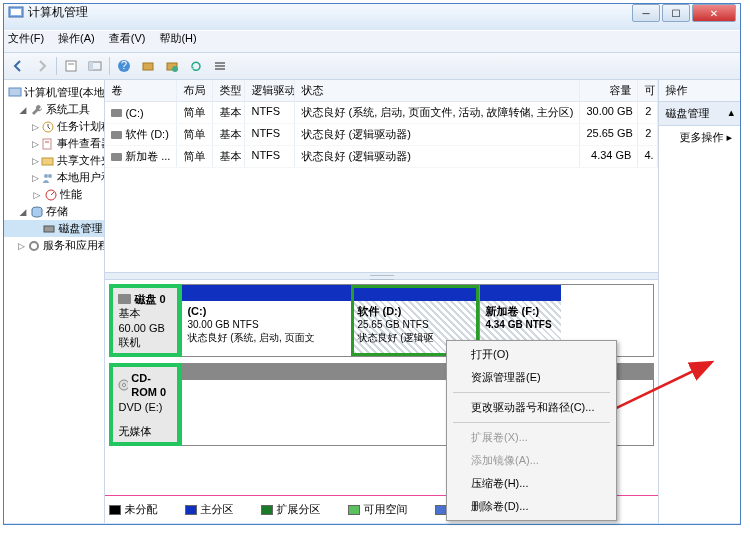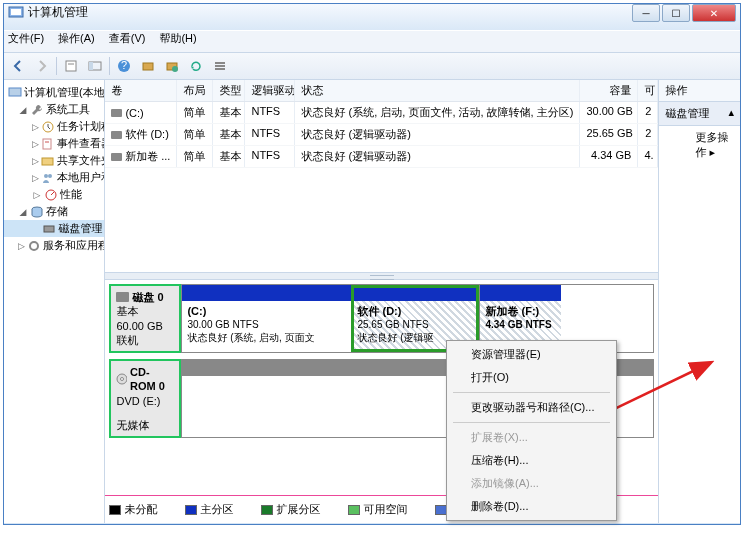--- a/index.html
+++ b/index.html
@@ -21,31 +21,31 @@
 .leftpane{width:148px;border-right:1px solid #c9d7e8;overflow:auto;padding:4px 0}
 .treenode{display:flex;align-items:center;padding:1px 2px;gap:2px;white-space:nowrap;cursor:default}
 .treenode .expander{width:10px;text-align:center;color:#666;font-size:9px}
 .treenode .ticon{width:14px;height:14px;flex-shrink:0}
 .treenode.selected{background:#cde4f7}
 .indent1{padding-left:14px}.indent2{padding-left:28px}
 .midpane{flex:1;display:flex;flex-direction:column;border-right:1px solid #c9d7e8}
 .rightpane{width:118px;display:flex;flex-direction:column}
 .rp-header{padding:3px 6px;border-bottom:1px solid #c9d7e8;background:#f4f8fc}
 .rp-title{padding:4px 6px;background:#e8eef7;border-bottom:1px solid #c9d7e8;display:flex;justify-content:space-between}
-.rp-item{padding:4px 8px 4px 36px;color:#1a4d9e;cursor:default}
+.rp-item{padding:4px 8px 4px 20px;color:#1a4d9e;cursor:default}
 .volumelist{height:192px;overflow:auto}
 .vl-head{display:flex;background:#f4f8fc;border-bottom:1px solid #e0e6ee;font-size:11px}
 .vl-head>div,.vl-row>div{padding:3px 6px;border-right:1px solid #e8eef5;overflow:hidden;white-space:nowrap}
 .vl-row{display:flex;border-bottom:1px solid #f4f6f8}
 .c-vol{width:72px;display:flex;gap:3px;align-items:center}.c-lay{width:36px}.c-typ{width:32px}.c-fs{width:50px}.c-stat{flex:1}.c-cap{width:58px;text-align:right}.c-free{width:20px;text-align:right}
 .splitter{height:8px;background:#e8eef5;border-top:1px solid #c9d7e8;border-bottom:1px solid #c9d7e8;position:relative}
 .splitter::after{content:"";position:absolute;left:50%;top:2px;width:24px;height:3px;border-top:1px solid #b0bfd0;border-bottom:1px solid #b0bfd0;transform:translateX(-50%)}
 .diskarea{flex:1;overflow:auto;padding:4px}
 .diskrow{display:flex;margin-bottom:6px}
-.diskhead{width:72px;background:#e8e8e8;border:2px solid #22c55e;padding:4px 5px;font-size:10px;line-height:1.3}
+.diskhead{width:72px;background:#e8e8e8;border:4px solid #22c55e;padding:4px 5px;font-size:10px;line-height:1.3}
 .diskhead .dkname{font-weight:bold;display:flex;gap:3px;align-items:center}
 .partitions{flex:1;display:flex;border:1px solid #888;border-left:0}
 .part{border-left:1px solid #888;display:flex;flex-direction:column}
 .part-bar{height:16px}
 .part-body{flex:1;padding:3px 5px;font-size:10px;line-height:1.3;background:#fff}
 .part.sel{outline:3px solid #2a9c2a;outline-offset:-3px}
 .part.hatched .part-body{background:repeating-linear-gradient(45deg,#fff,#fff 3px,#d0d8e0 3px,#d0d8e0 5px)}
 .legend{padding:6px 4px;border-top:1px solid #ec4899;display:flex;gap:28px;font-size:10px}
 .legend>div{display:flex;align-items:center;gap:3px}
 .legbox{width:12px;height:10px;border:1px solid #666}
@@ -335,28 +335,28 @@
       <div class="rp-title">
           <span>磁盘管理</span>
           <span>▴</span>
         </div>
       <div class="rp-item"><span>更多操作</span> <span>▸</span></div>
     </div>
   </div>
 </div>
 
 <div class="ctxmenu" id="ctxmenu" style="left:446px;top:340px">
+  <div class="mi">打开(O)</div>
   <div class="mi">资源管理器(E)</div>
-  <div class="mi">打开(O)</div>
   <div class="sep"></div>
   <div class="mi">更改驱动器号和路径(C)...</div>
   <div class="sep"></div>
   <div class="mi disabled">扩展卷(X)...</div>
+  <div class="mi disabled">添加镜像(A)...</div>
   <div class="mi">压缩卷(H)...</div>
-  <div class="mi disabled">添加镜像(A)...</div>
   <div class="mi">删除卷(D)...</div>
 
 </div>
 
 <svg class="arrow" style="left:550px;top:355px" width="170" height="90">
     <defs>
       <marker id="ah" markerWidth="10" markerHeight="8" refX="2" refY="4" orient="auto">
         <path d="M10 0L0 4l10 4z" fill="#e02020"></path>
       </marker>
     </defs>

